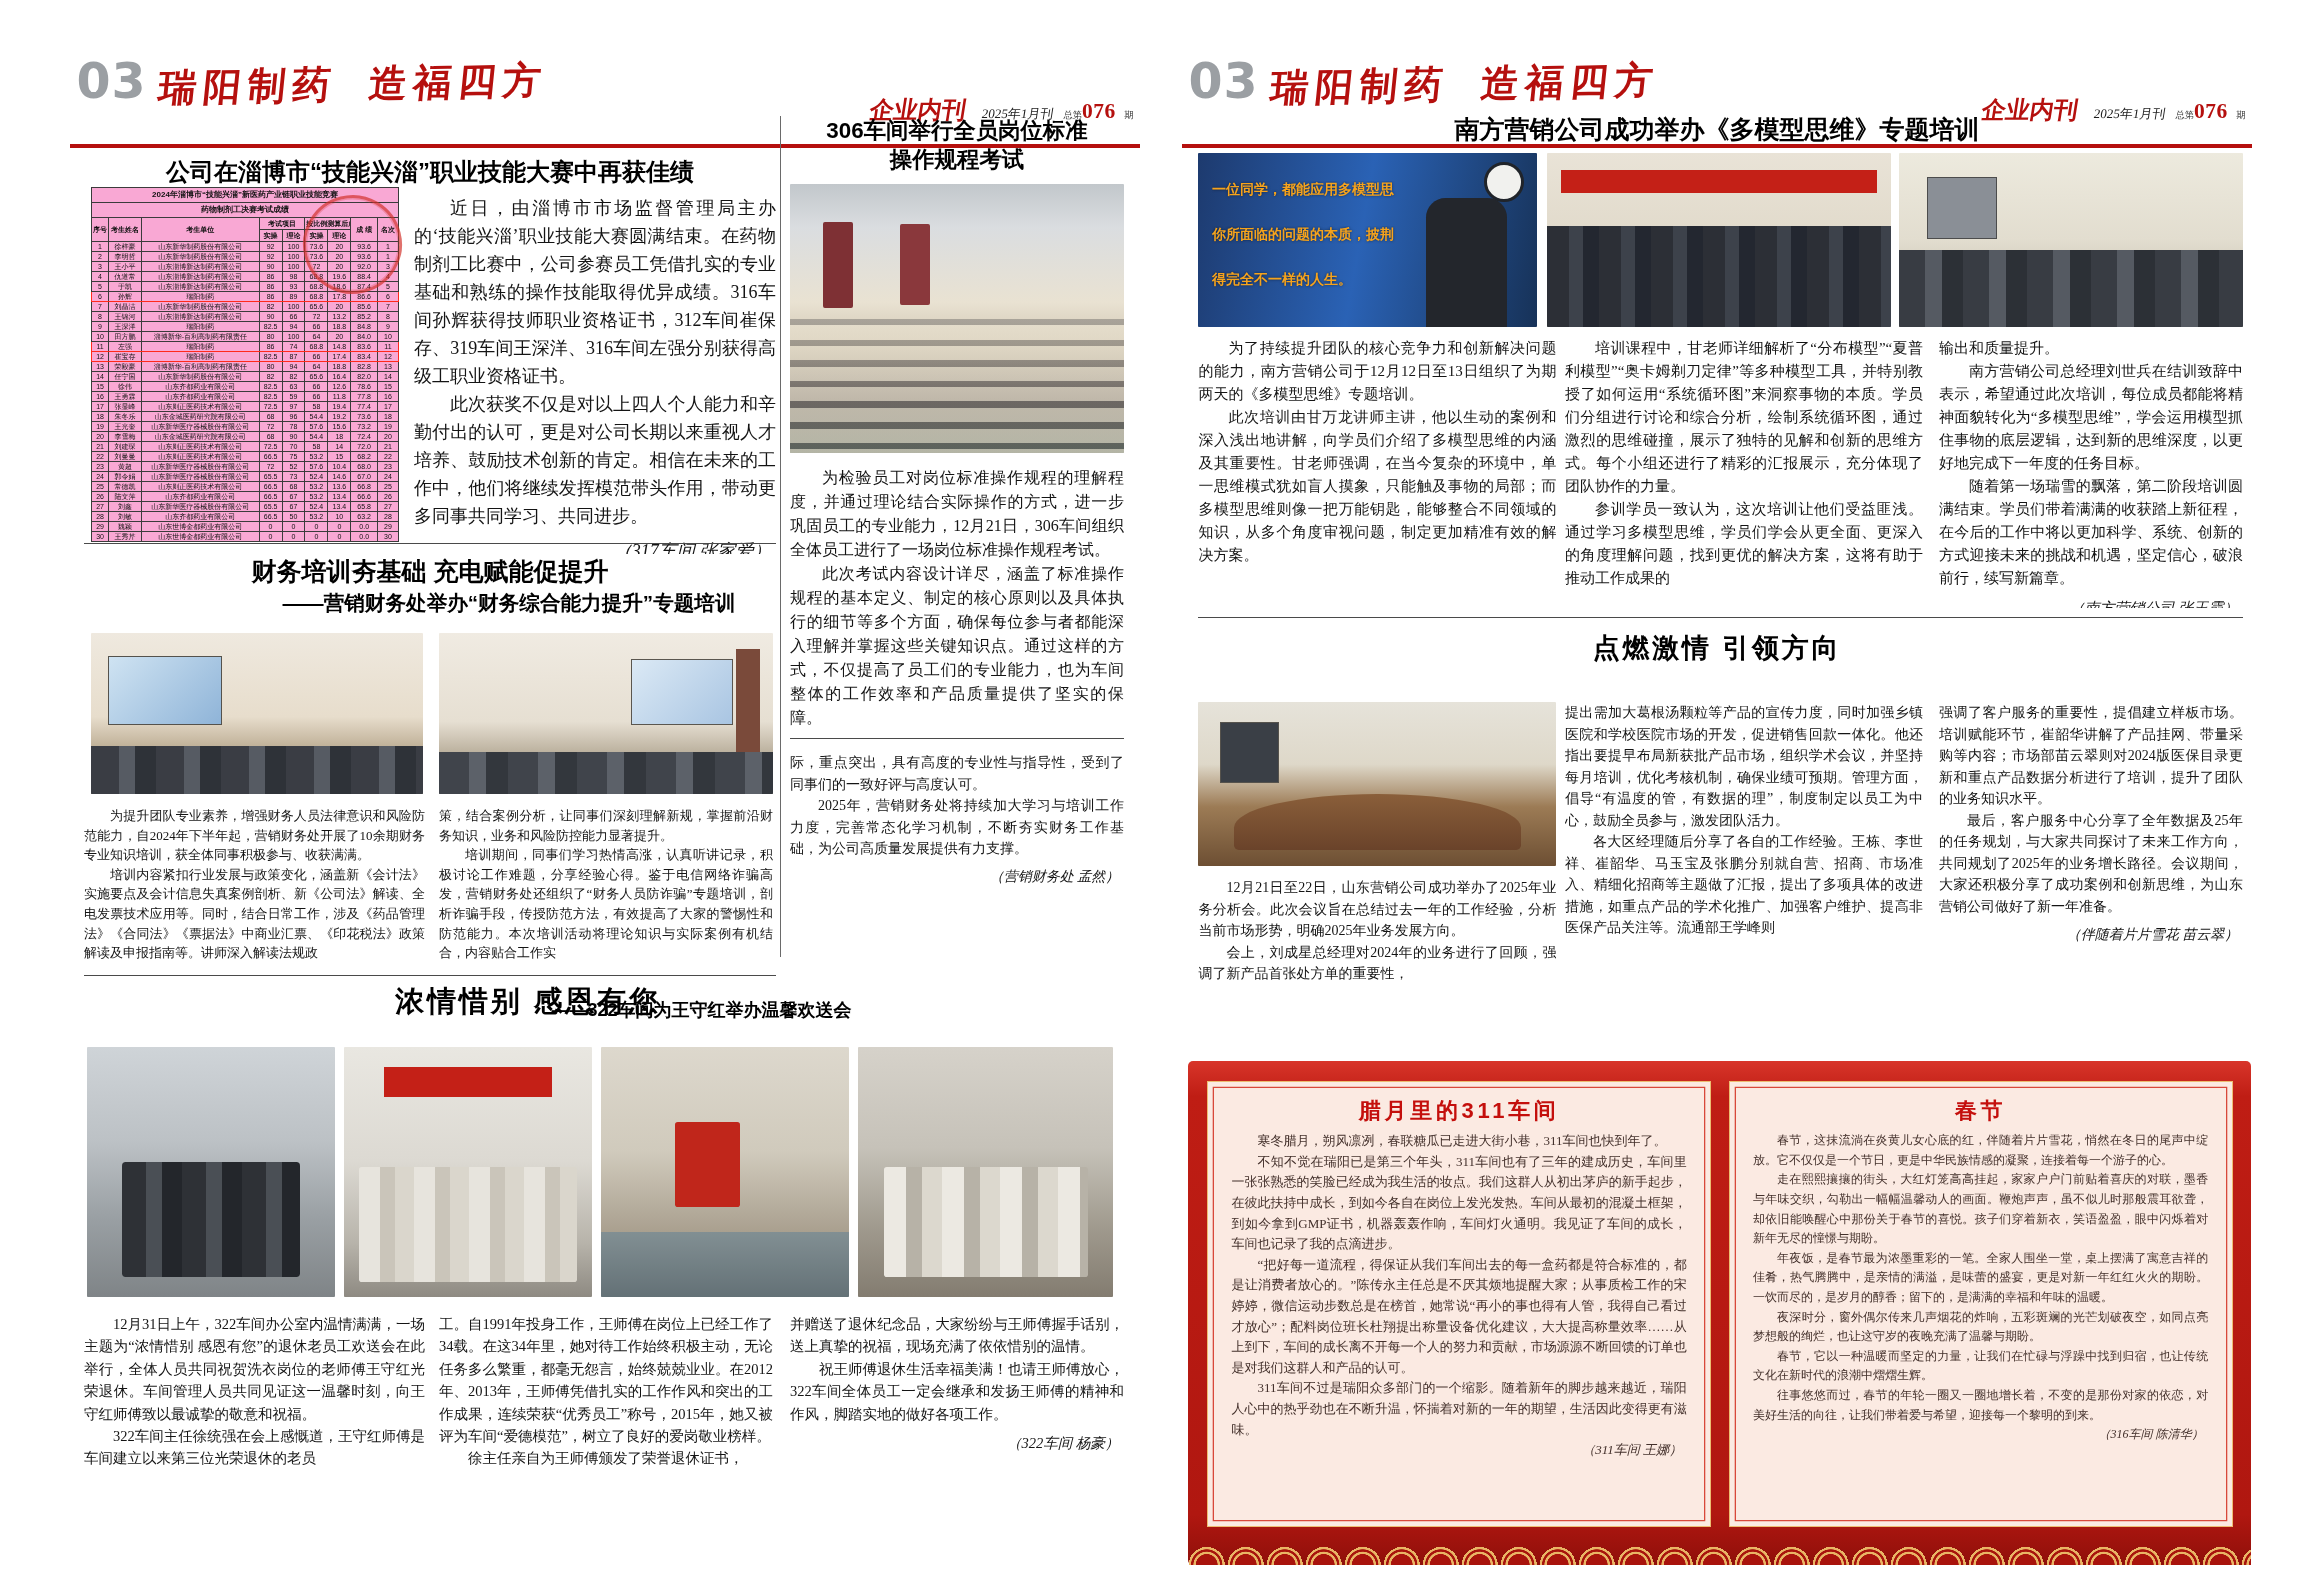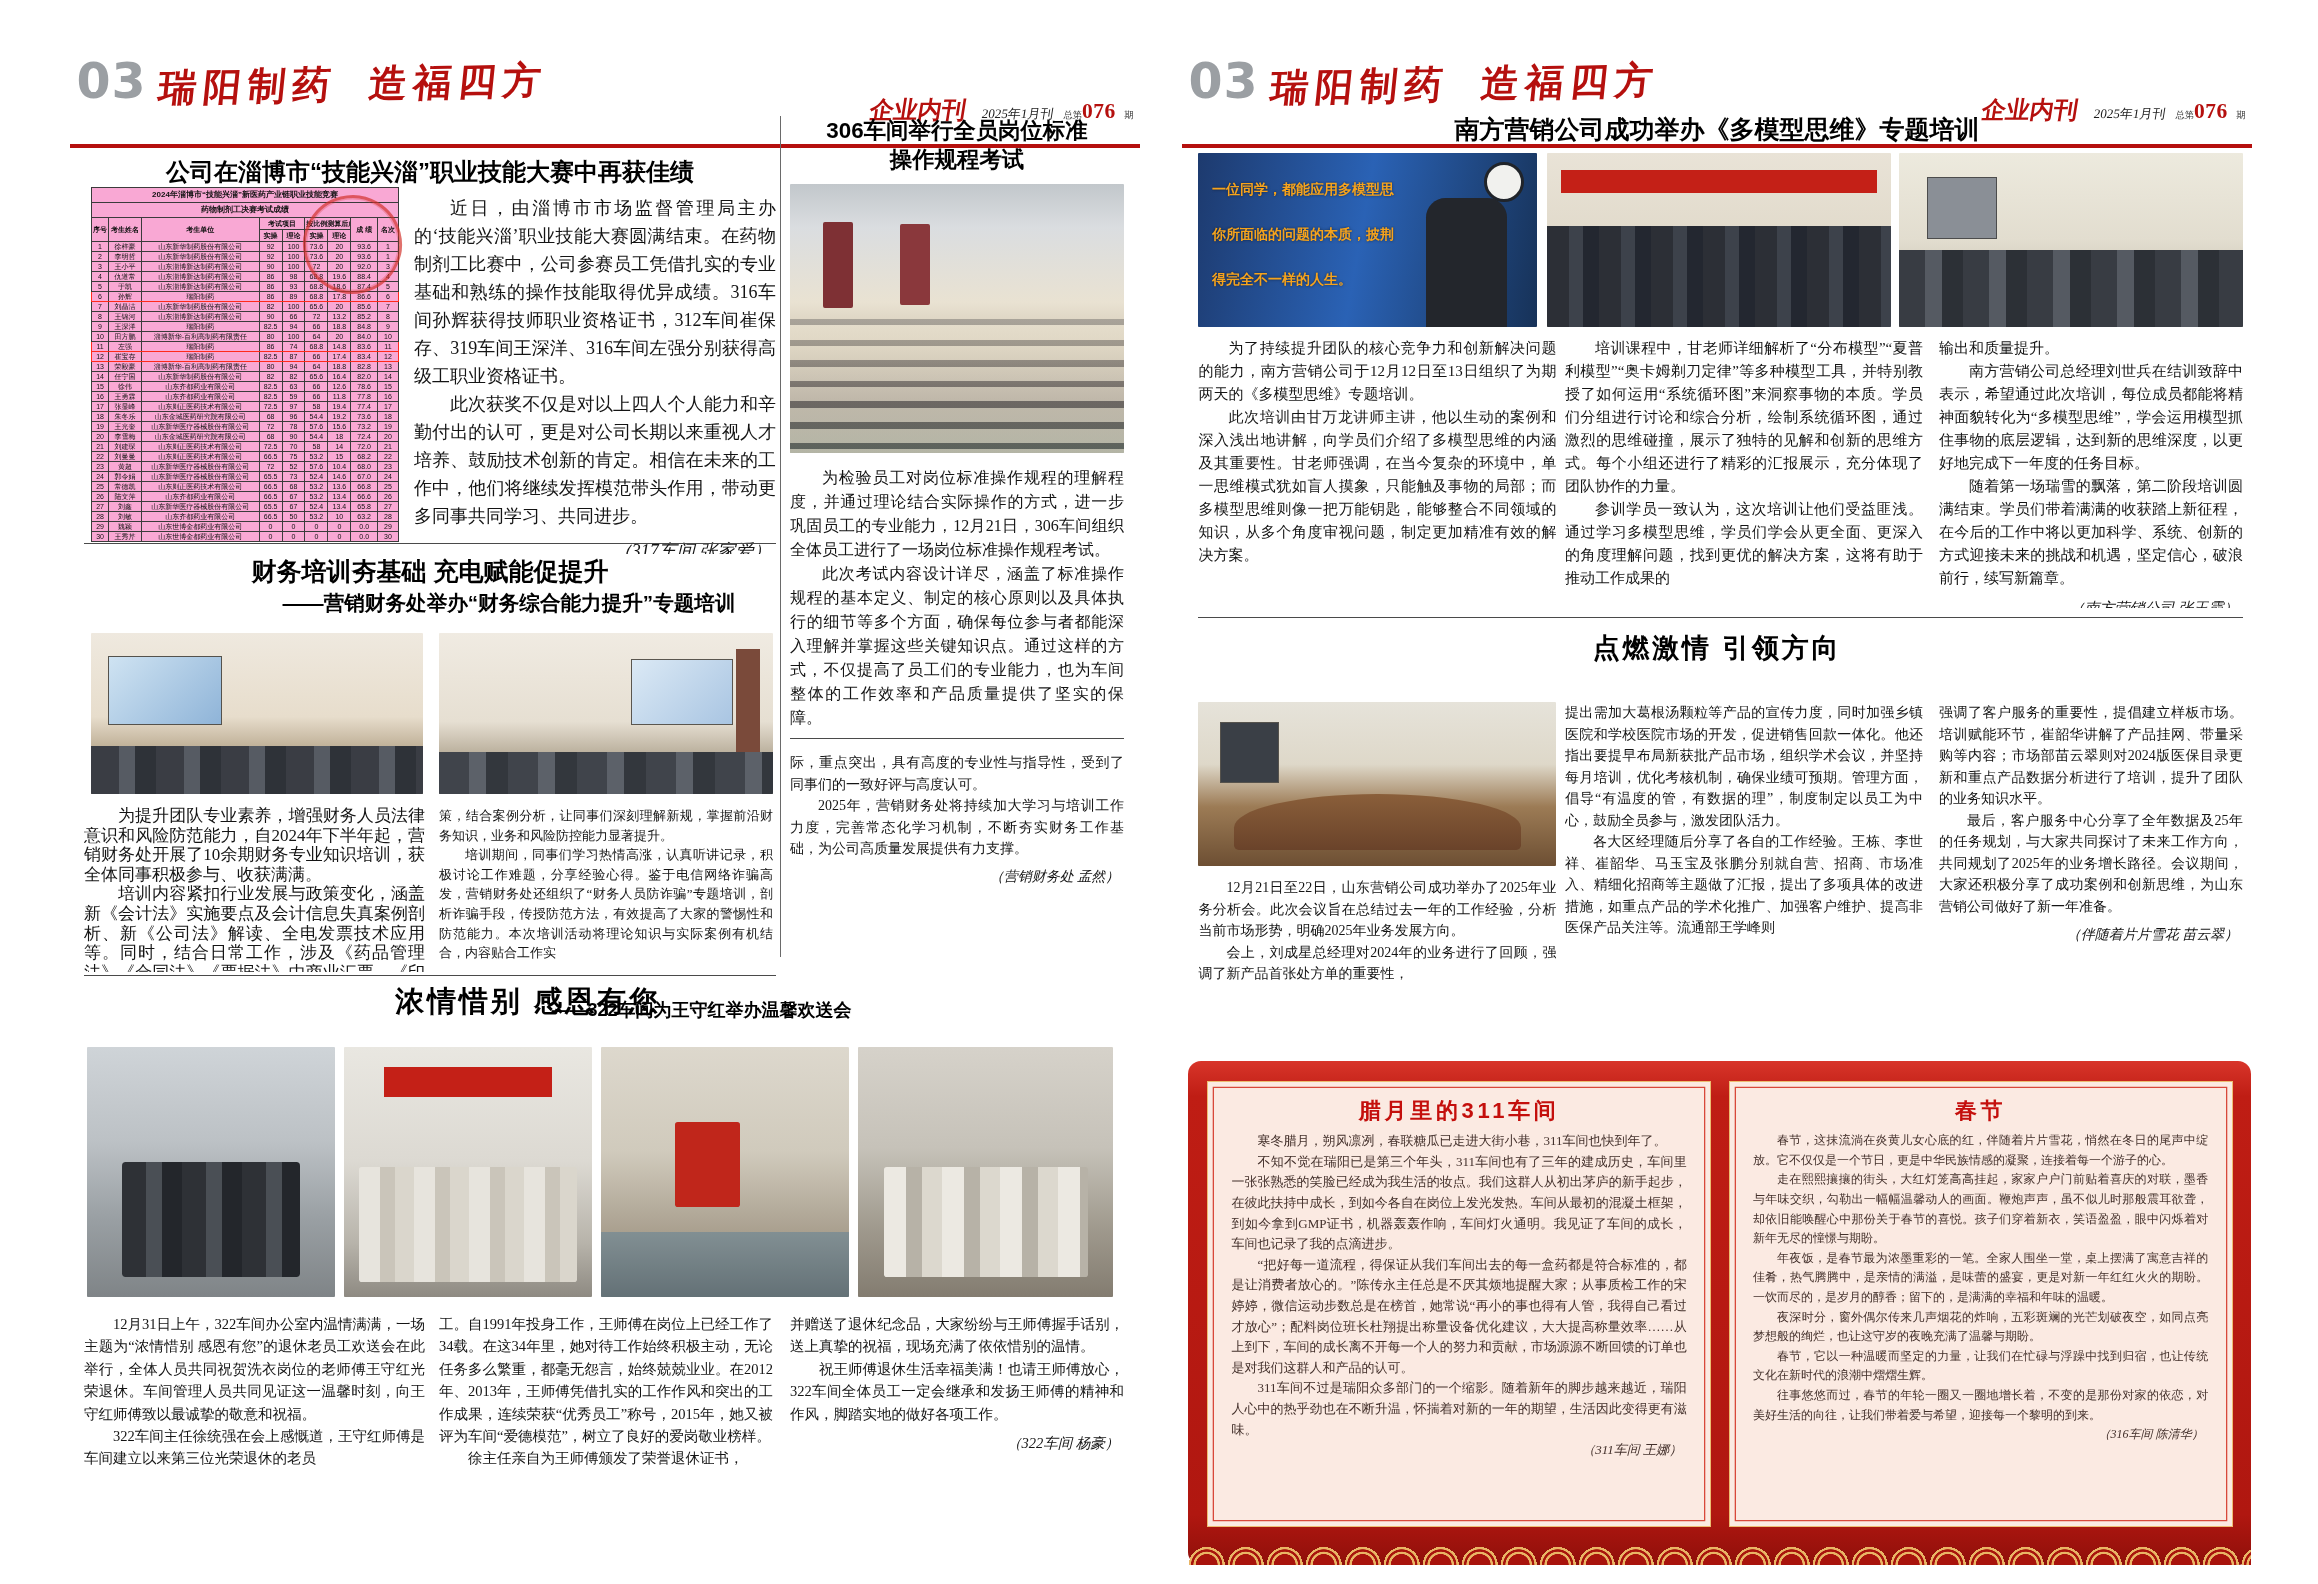--- a/index.html
+++ b/index.html
@@ -41,21 +41,21 @@
       text-align:center;color:#111;background:#f9a8d4;}
   table.score th,table.score td{border:0.5px solid #3b3b3b;padding:0 0.9px;overflow:hidden;white-space:nowrap;}
   table.score .tt{font-size:8px;font-weight:700;height:14px;}
   tr.hl td{border-top:1.4px solid #ff2a1c;border-bottom:1.4px solid #ff2a1c;}
   tr.hl td:first-child{border-left:1.4px solid #ff2a1c;}
   tr.hl td:last-child{border-right:1.4px solid #ff2a1c;}
   .stamp{position:absolute;top:8.4px;right:-2.8px;width:93px;height:93px;border:3.3px solid rgba(210,45,38,.68);
          border-radius:50%;transform:rotate(-14deg);box-shadow:inset 0 0 0 1.4px rgba(210,45,38,.25);}
 
   
-  .festive{position:absolute;left:5.6px;top:1010px;width:1063px;height:504px;border-radius:13px;
+  .festive{position:absolute;left:5.6px;top:1010px;width:1063px;height:504px;border-radius:5px;
            background:linear-gradient(180deg,#d8352a 0%,#bf1d14 7%,#b01710 90%,#8f0f0a 100%);}
   .wave{position:absolute;left:0;bottom:0;width:100%;height:34px;
         background:radial-gradient(circle 18.7px at 18.7px 34px,#a8130c 0 10.7px,#e9b565 11.2px 13px,#a8130c 13.6px 15.4px,#e9b565 16px 18px,rgba(0,0,0,0) 18px);
         background-size:39px 34px;background-repeat:repeat-x;}
   .fbox{position:absolute;top:19.6px;width:502px;height:444px;background:#fbeae2;
         border:1.4px solid #edbd72;box-shadow:inset 0 0 0 4.7px #fbeae2, inset 0 0 0 6px #d8483a;}
   .fbox.l{left:19.6px;} .fbox.r{left:541px;}
   .fbox h3{margin:14px 0 5.6px;text-align:center;color:#c40f0c;letter-spacing:3.7px;
            font:900 22px "Liberation Sans","DejaVu Sans",sans-serif;}
   .fbox .bd{padding:0 23.4px;font-size:13px;line-height:20.6px;color:#43302b;text-align:justify;
@@ -491,21 +491,21 @@
     <div class="t" style="left:93px;top:538px;width:692px;font-size:20.6px;">——营销财务处举办“财务综合能力提升”专题培训</div>
     <div class="ph" style="left:21px;top:582px;width:332px;height:161px;background:linear-gradient(180deg,#efe9df 0%,#e7ddcc 52%,#b9a98f 74%,#6b5b49 100%);">
       <i style="left:5%;top:14%;width:34%;height:42%;background:linear-gradient(135deg,#cfe3f2,#8fb4d8);border:1.9px solid #55524c;"></i>
       <i style="left:0;bottom:0;width:100%;height:30%;background:repeating-linear-gradient(90deg,#3a3d44 0 28px,#565b63 28px 44px,#2e3238 44px 65px);"></i>
     </div>
     <div class="ph" style="left:369px;top:582px;width:334px;height:161px;background:linear-gradient(180deg,#f0ebe2 0%,#e6dfd2 55%,#b3a894 78%,#77685a 100%);">
       <i style="right:12%;top:16%;width:30%;height:40%;background:linear-gradient(135deg,#dbe9f5,#a9c5e2);border:1.9px solid #5a564f;"></i>
       <i style="right:4%;top:10%;width:7%;height:70%;background:#7a4a3a;"></i>
       <i style="left:0;bottom:0;width:100%;height:26%;background:repeating-linear-gradient(90deg,#40444b 0 30px,#5c6169 30px 47px,#33373d 47px 69px);"></i>
     </div>
-    <div class="col" style="left:14px;top:755px;width:341px;height:166px;font-size:17px;line-height:19.6px;">
+    <div class="col" style="left:14px;top:755px;width:341px;height:166px;font-size:13px;line-height:19.6px;">
       <p>为提升团队专业素养，增强财务人员法律意识和风险防范能力，自2024年下半年起，营销财务处开展了10余期财务专业知识培训，获全体同事积极参与、收获满满。</p>
       <p>培训内容紧扣行业发展与政策变化，涵盖新《会计法》实施要点及会计信息失真案例剖析、新《公司法》解读、全电发票技术应用等。同时，结合日常工作，涉及《药品管理法》《合同法》《票据法》中商业汇票、《印花税法》政策解读及申报指南等。讲师深入解读法规政</p>
     </div>
     <div class="col" style="left:369px;top:755px;width:334px;height:166px;font-size:13px;line-height:19.6px;">
       <p class="cont">策，结合案例分析，让同事们深刻理解新规，掌握前沿财务知识，业务和风险防控能力显著提升。</p>
       <p>培训期间，同事们学习热情高涨，认真听讲记录，积极讨论工作难题，分享经验心得。鉴于电信网络诈骗高发，营销财务处还组织了“财务人员防诈骗”专题培训，剖析诈骗手段，传授防范方法，有效提高了大家的警惕性和防范能力。本次培训活动将理论知识与实际案例有机结合，内容贴合工作实</p>
     </div>
 
     <div class="hline" style="left:14px;top:924px;width:692px;"></div>
     <div class="t" style="left:14px;top:931px;width:888px;font-size:29px;letter-spacing:2.8px;">浓情惜别 感恩有您</div>

